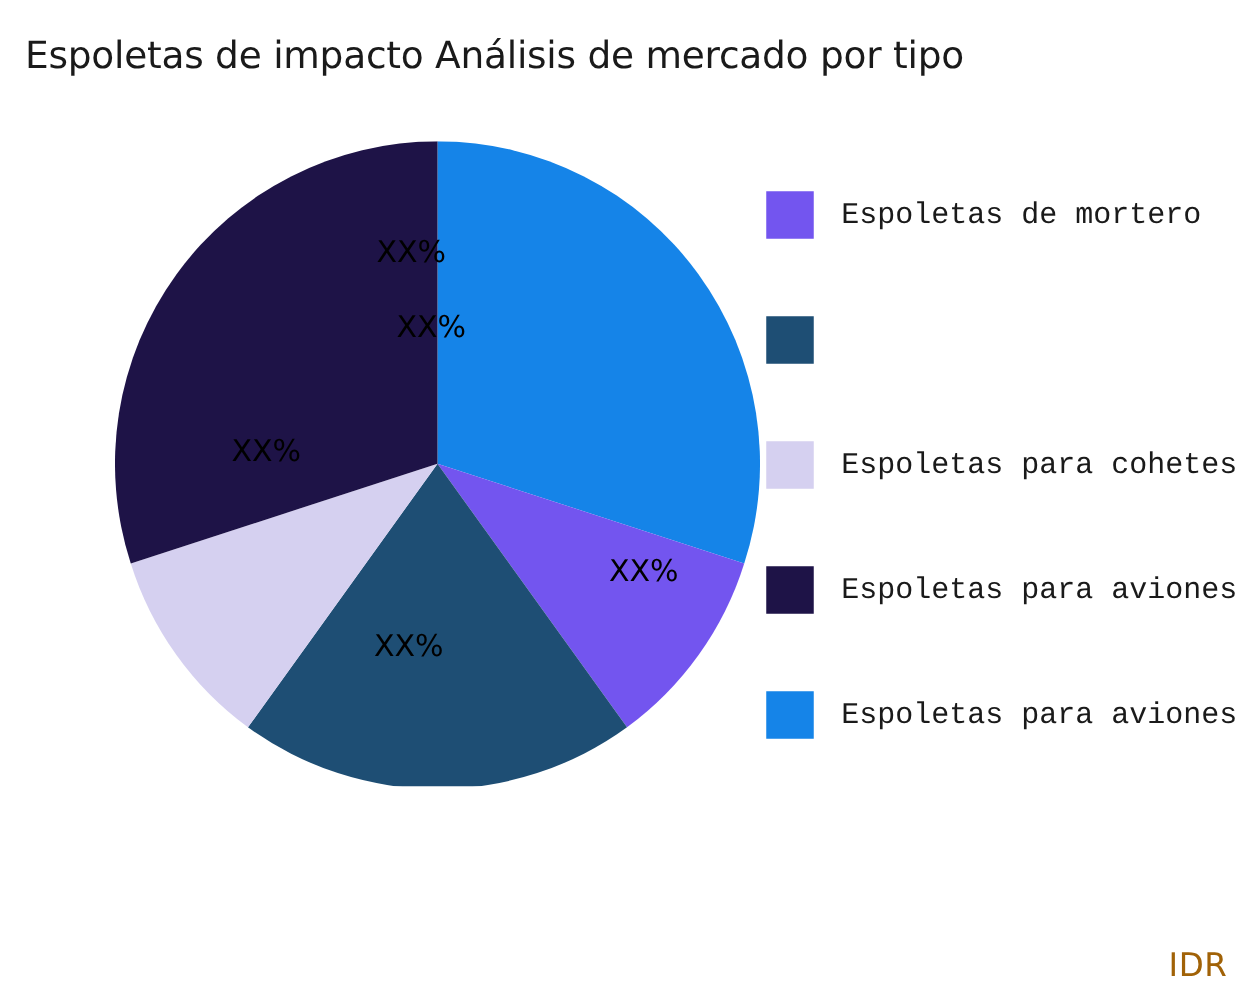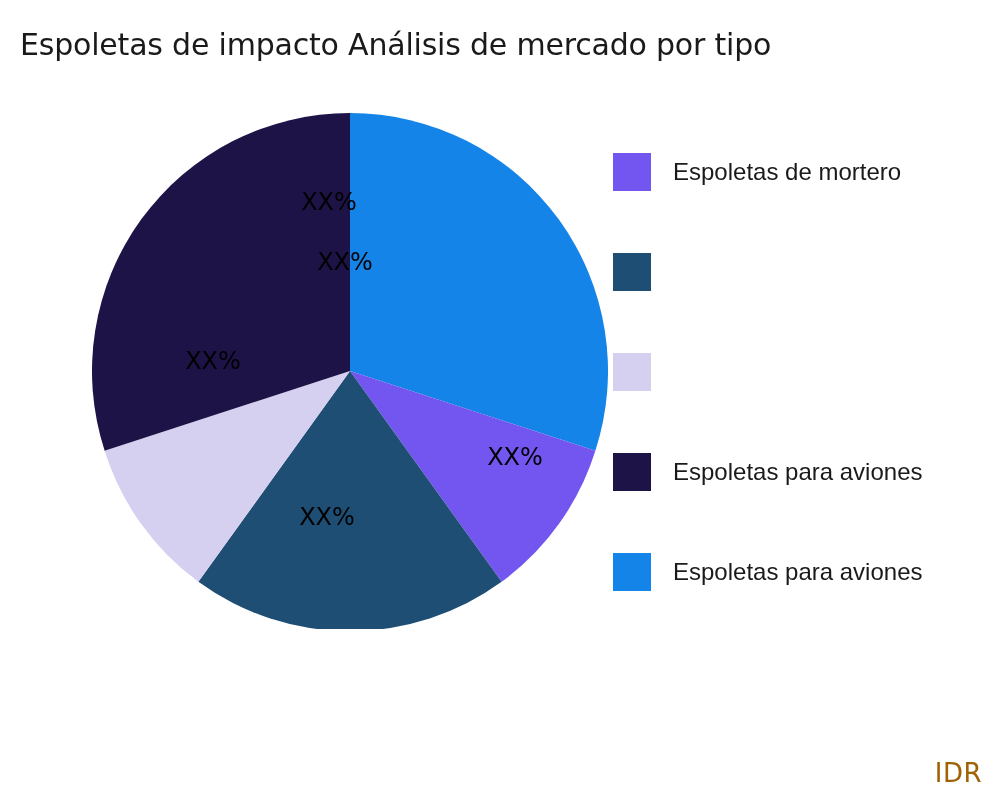--- a/index.html
+++ b/index.html
@@ -59,21 +59,21 @@
   .legend-swatch {
     width: 38px;
     height: 38px;
     flex: 0 0 38px;
     margin-right: 22px;
   }
   .legend-label {
     font-size: 24px;
     color: #1a1a1a;
     white-space: nowrap;
-    font-family: Liberation Sans, sans-serif;
+    font-family: Liberation Mono, monospace;
   }
   #watermark {
     position: absolute;
     right: 18px;
     bottom: 12px;
     font-size: 26px;
     color: #a16207;
     font-family: "DejaVu Sans", sans-serif;
     letter-spacing: 0.5px;
   }
@@ -108,20 +108,21 @@
       <span class="legend-swatch" style="background:#7355ef"></span>
       <span class="legend-label">Espoletas de mortero</span>
     </div>
 
     <div class="legend-item">
       <span class="legend-swatch" style="background:#1e4e74"></span>
     </div>
 
     <div class="legend-item">
       <span class="legend-swatch" style="background:#d5d0f0"></span>
+      <span class="legend-label">Espoletas para cohetes</span>
     </div>
 
     <div class="legend-item">
       <span class="legend-swatch" style="background:#1e1347"></span>
       <span class="legend-label">Espoletas para aviones</span>
     </div>
 
     <div class="legend-item">
       <span class="legend-swatch" style="background:#1584e8"></span>
       <span class="legend-label">Espoletas para aviones</span>

